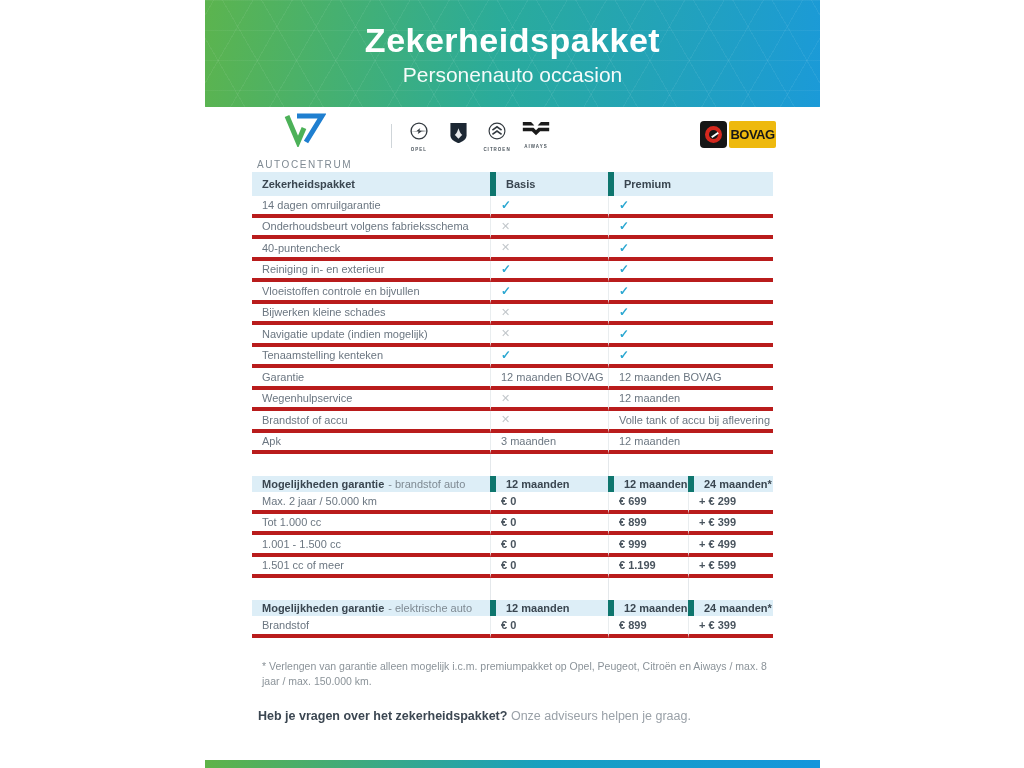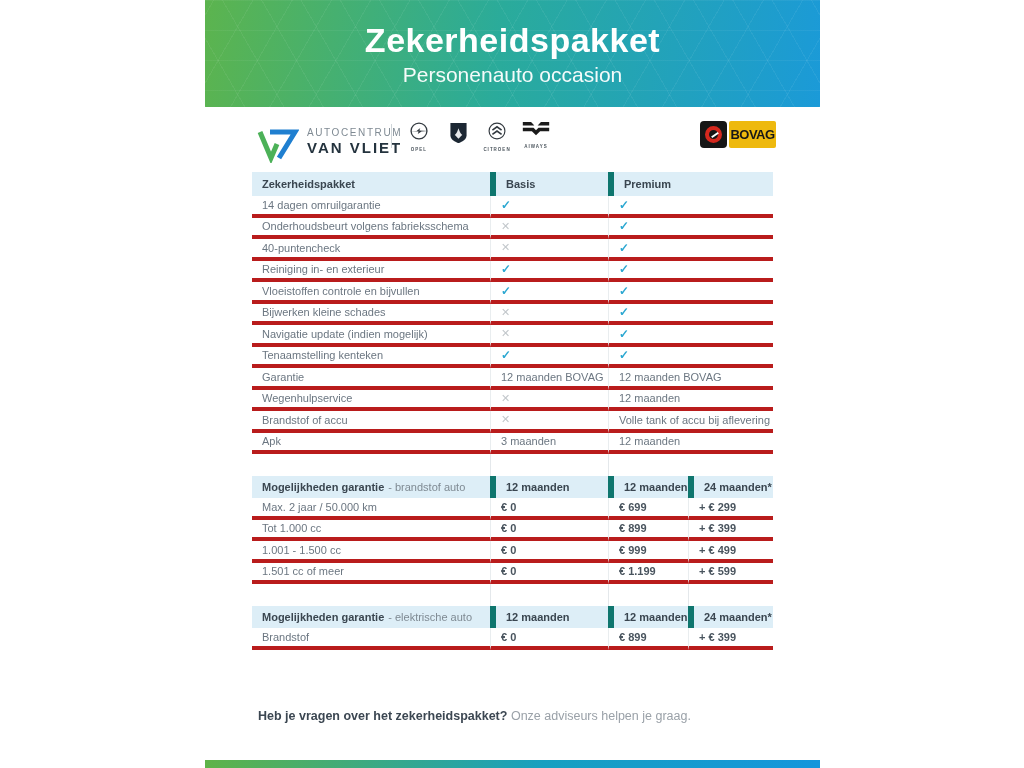--- a/index.html
+++ b/index.html
@@ -15,21 +15,21 @@
       repeating-linear-gradient(-60deg, rgba(255,255,255,0.06) 0 1px, transparent 1px 34px),
       repeating-linear-gradient(180deg, rgba(255,255,255,0.05) 0 1px, transparent 1px 30px),
       linear-gradient(97deg, #5cb44e 0%, #2aab9b 48%, #1b9ad8 100%);
     display:flex; flex-direction:column; align-items:center; justify-content:center;
     padding-top:2px;
   }
   .band-title { color:#ffffff; font-size:34px; font-weight:700; letter-spacing:0.5px; line-height:1.1; }
   .band-subtitle { color:rgba(255,255,255,0.95); font-size:21px; font-weight:400; margin-top:3px; }
 
   
-  .vanvliet { position:absolute; left:257px; top:127px; display:flex; align-items:flex-start; gap:8px; }
+  .vanvliet { position:absolute; left:257px; top:111px; display:flex; align-items:center; gap:8px;flex-direction:column; }
   .vv-text-top { font-size:10px; letter-spacing:1.6px; color:#7f8a93; font-weight:500; }
   .vv-text-bottom { font-size:15px; letter-spacing:2px; color:#24333e; font-weight:800; margin-top:1px; }
   .logo-divider { position:absolute; left:391px; top:124px; width:1px; height:24px; background:#cfd5d9; }
   .brand-row { position:absolute; left:405px; top:121px; display:flex; align-items:flex-start; gap:11px; }
   .brand { display:flex; flex-direction:column; align-items:center; width:28px; }
   .brand-caption { font-size:4.5px; letter-spacing:1px; color:#4b555d; margin-top:2px; font-weight:700; }
   .bovag { position:absolute; left:700px; top:121px; display:flex; height:35px; }
   .bovag-mark { width:27px; height:27px; background:#161616; border-radius:4px;
     display:flex; align-items:center; justify-content:center; }
   .bovag-ring { width:17px; height:17px; border-radius:50%; border:4.5px solid #d5281e; position:relative; }
@@ -42,21 +42,21 @@
   
   .tables { position:absolute; left:252px; top:172px; width:521px; }
   .grid3 { display:grid; grid-template-columns:238px 118px 165px; }
   .grid4 { display:grid; grid-template-columns:238px 118px 80px 85px; }
   .th {
     background:#ddeef7; color:#3a4650; font-weight:700; font-size:11px;
     height:24px; display:flex; align-items:center; padding-left:10px;
   }
   .th + .th { border-left:6px solid #0f766e; }
   .th-sub { font-weight:400; color:#7f8a93; margin-left:4px; }
-  .th-small { height:22px; }
+  .th-small { height:16px; }
   .td {
     font-size:11px; color:#6b7681; height:21.5px; display:flex; align-items:center;
     padding-left:10px; border-bottom:4px solid #b91c1c; background:#fff;
   }
   .td + .td { border-left:1px solid #e9edef; }
   .td-val { color:#49545e; font-weight:600; }
   .mark-check { color:#2ba7d1; font-weight:700; font-size:12px; }
   .mark-cross { color:#c2c7cb; font-weight:400; font-size:11px; }
   .spacer { position:relative; height:22px; }
   .vline { position:absolute; top:0; width:1px; height:100%; background:#e4e8eb; }
@@ -272,20 +272,21 @@
     </div>
     <div class="grid4">
       <div class="td">Brandstof</div>
       <div class="td td-val">€ 0</div>
       <div class="td td-val">€ 899</div>
       <div class="td td-val">+ € 399</div>
     </div>
 
   </div>
 
+  <div class="footnote">* Verlengen van garantie alleen mogelijk i.c.m. premiumpakket op Opel, Peugeot, Citroën en Aiways / max. 8 jaar / max. 150.000 km.</div>
 
   <div class="footer-question">
     <span class="fq-bold">Heb je vragen over het zekerheidspakket?</span>
     <span class="fq-rest">Onze adviseurs helpen je graag.</span>
   </div>
 
   <div class="band-bottom"></div>
 
 </div>
 

